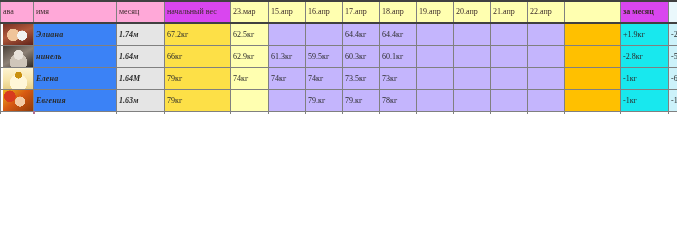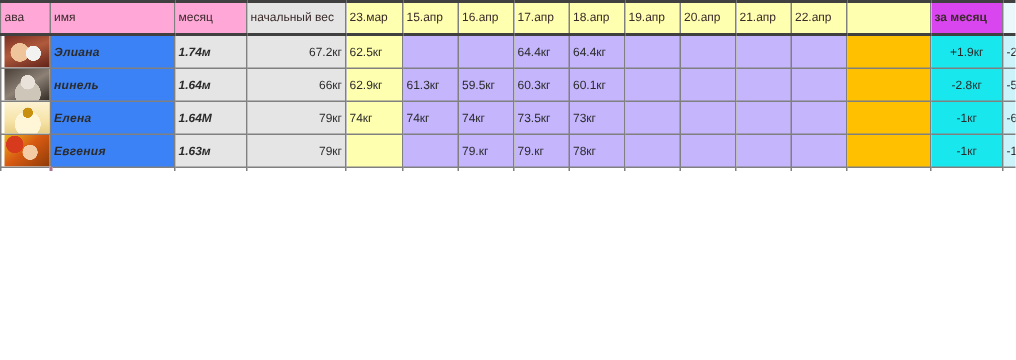--- a/index.html
+++ b/index.html
@@ -11,20 +11,21 @@
     width: 677px;
     height: 114px;
     overflow: hidden;
     font-family: "Liberation Sans", sans-serif;
   }
   #sheet {
     width: 545px;
     height: 114px;
     position: relative;
     background: #ffffff;
+    font-family: Liberation Serif, serif;
   }
   table.grid {
     border-collapse: collapse;
     table-layout: fixed;
     width: 677px;
   }
   table.grid td {
     border: 1px solid #808080;
     padding: 0 2px;
     font-size: 8px;
@@ -37,21 +38,21 @@
 
   
   tr.header-row td {
     height: 20px;
     font-size: 8px;
     border-top: 2px solid #404040;
     border-bottom: 2px solid #404040;
     color: #3a2a2a;
   }
   td.h-pink   { background: #ffa8d8; }
-  td.h-peach  { background: #e5e5e5; }
+  td.h-peach  { background: #d946ef; }
   td.h-lyell  { background: #ffffb0; }
   td.h-blank  { background: #ffffb0; }
   td.h-cyan   { background: #d946ef; font-weight: bold; color: #203040; }
   td.h-white  { background: #eaf8fc; text-align: center; color: #102030; }
 
   
   tr.data-row td { height: 21px; }
   td.c-ava {
     background: #ffffff;
     padding: 0;
@@ -67,25 +68,25 @@
     letter-spacing: .2px;
   }
   td.c-height {
     background: #e5e5e5;
     font-weight: bold;
     font-style: italic;
     font-size: 12px;
     color: #3a00a0;
     padding-left: 4px;
   }
-  td.c-start  { background: #e5e5e5; text-align: right; }
+  td.c-start  { background: #fde047; }
   td.c-mar    { background: #ffffb0; }
   td.c-date   { background: #c4b5fd; }
   td.c-blank  { background: #ffc000; }
-  td.c-month  { background: #18e8ee; text-align: center; }
+  td.c-month  { background: #18e8ee; }
   td.c-total  { background: #ccf2fa; }
 
   tr.spacer-row td {
     height: 6px;
     background: #ffffff;
     border: 1px solid #808080;
     padding: 0;
   }
   tr.spacer-row td.sp-ava { background: #ffffff; border-right: 2px solid #b07090; }
 

